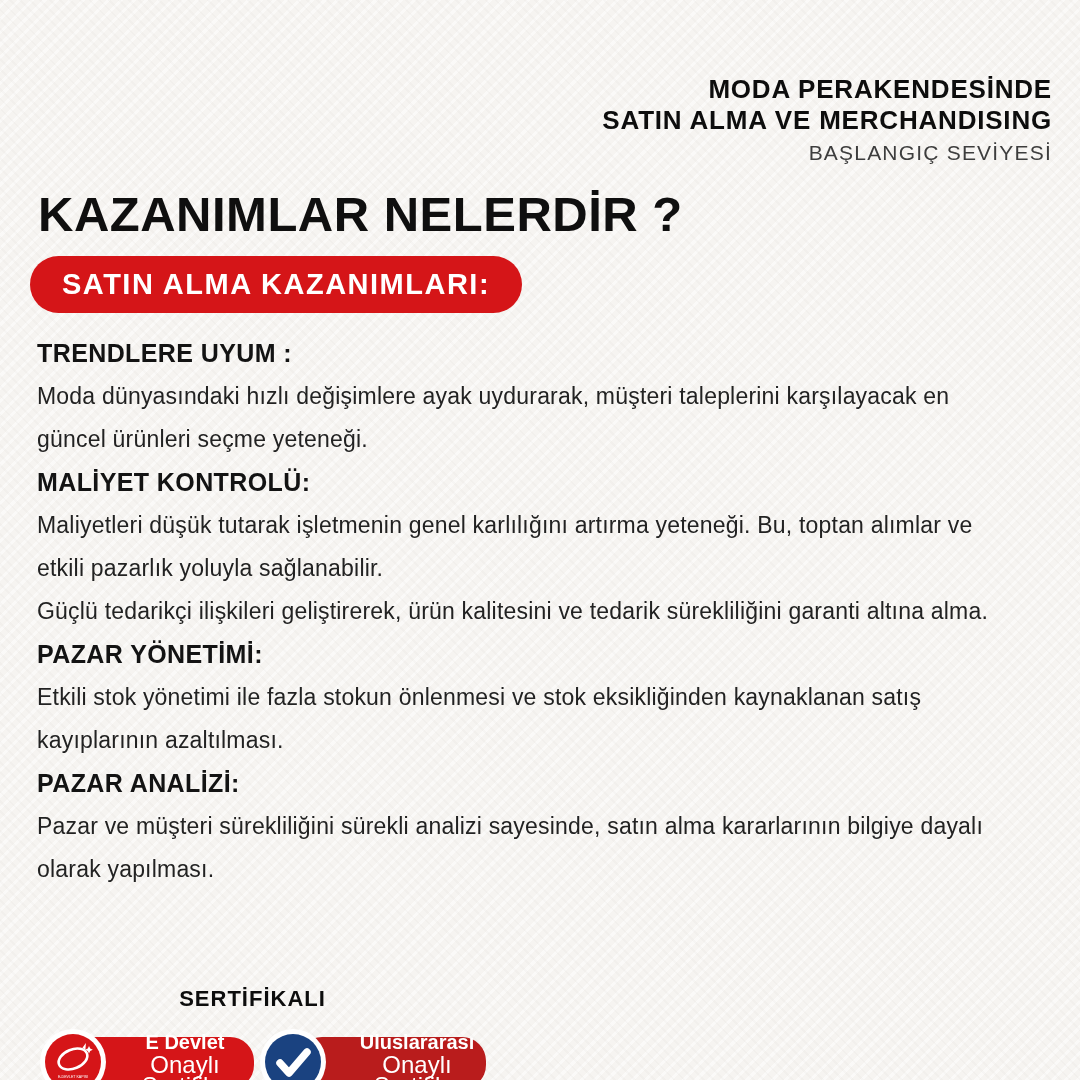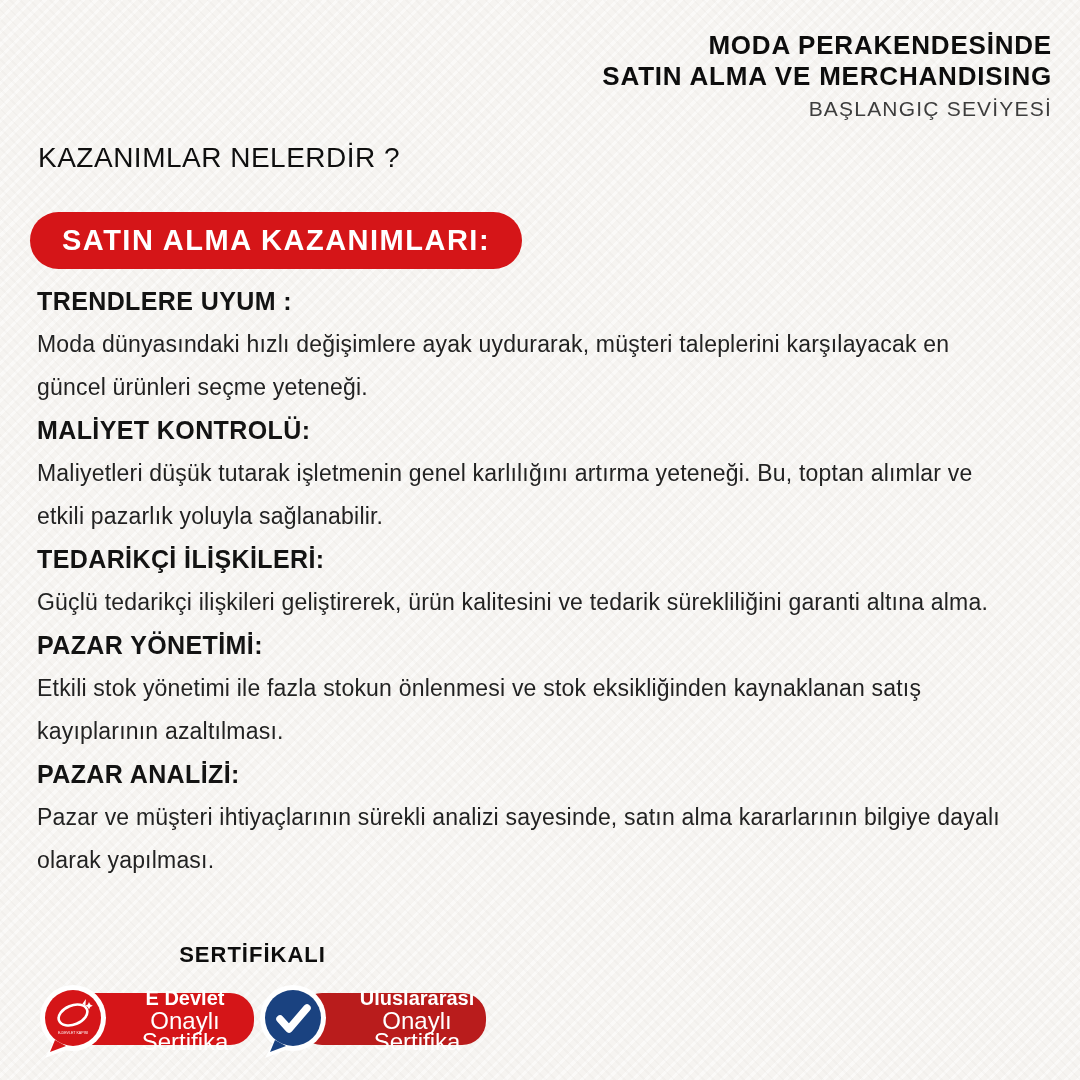--- a/index.html
+++ b/index.html
@@ -7,50 +7,50 @@
   body{
     font-family:"Liberation Sans", sans-serif;
     color:#141414;
     background-color:#f6f4f1;
     background-image:
       repeating-linear-gradient(45deg, rgba(120,110,100,0.03) 0 2px, rgba(255,255,255,0) 2px 7px),
       repeating-linear-gradient(-45deg, rgba(255,255,255,0.5) 0 3px, rgba(0,0,0,0) 3px 9px);
     position:relative;
     overflow:hidden;
   }
-  .canvas{ position:absolute; inset:0; }
+  .canvas{ position:absolute; inset:0;margin-top:44px; }
 
   
   .course-header{
     position:absolute; top:30px; right:28px; text-align:right;
   }
   .course-line{
     font-size:26px; font-weight:800; letter-spacing:0.8px; line-height:31px; color:#0d0d0d;
   }
   .course-level{
     font-size:21px; font-weight:400; letter-spacing:1.2px; margin-top:5px; color:#3d3d3d;
   }
 
   
   .page-title{
     position:absolute; left:38px; top:142px;
-    font-size:28px; font-weight:400; letter-spacing:0.5px; color:#0f0f0f;text-align:right;
+    font-size:49px; font-weight:700; letter-spacing:0.5px; color:#0f0f0f;text-align:right;
   }
 
   
   .pill{
     position:absolute; left:30px; top:212px;
     background:#d51518; color:#ffffff;
     font-size:29px; font-weight:700; letter-spacing:1.5px;
     padding:12px 32px; border-radius:34px;
   }
 
   
   .sections{
-    position:absolute; left:37px; top:280px; width:985px;
+    position:absolute; left:37px; top:288px; width:985px;
   }
   .sec h2{
     font-size:25px; font-weight:800; letter-spacing:0.4px;
     line-height:43px; color:#131313;
   }
   .sec p{
     font-size:23px; font-weight:400; letter-spacing:0.2px;
     line-height:43px; color:#222222;
   }
 
@@ -90,30 +90,29 @@
   <main class="sections">
     <section class="sec">
       <h2>TRENDLERE UYUM :</h2>
       <p>Moda dünyasındaki hızlı değişimlere ayak uydurarak, müşteri taleplerini karşılayacak en güncel ürünleri seçme yeteneği.</p>
     </section>
     <section class="sec">
       <h2>MALİYET KONTROLÜ:</h2>
       <p>Maliyetleri düşük tutarak işletmenin genel karlılığını artırma yeteneği. Bu, toptan alımlar ve etkili pazarlık yoluyla sağlanabilir.</p>
     </section>
     <section class="sec">
-      <h2>TEDARİKÇİ İLİŞKİLERİ:</h2>
       <p>Güçlü tedarikçi ilişkileri geliştirerek, ürün kalitesini ve tedarik sürekliliğini garanti altına alma.</p>
     </section>
     <section class="sec">
       <h2>PAZAR YÖNETİMİ:</h2>
       <p>Etkili stok yönetimi ile fazla stokun önlenmesi ve stok eksikliğinden kaynaklanan satış kayıplarının azaltılması.</p>
     </section>
     <section class="sec">
       <h2>PAZAR ANALİZİ:</h2>
-      <p>Pazar ve müşteri ihtiyaçlarının sürekli analizi sayesinde, satın alma kararlarının bilgiye dayalı olarak yapılması.</p>
+      <p>Pazar ve müşteri sürekliliğini sürekli analizi sayesinde, satın alma kararlarının bilgiye dayalı olarak yapılması.</p>
     </section>
   </main>
 
   <div class="cert-title">SERTİFİKALI</div>
 
   <div class="badge-pill badge-red">
     <div class="l1">E Devlet</div>
     <div class="l2">Onaylı Sertifika</div>
   </div>
   <svg class="bubble bubble-red" viewBox="0 0 70 76">

